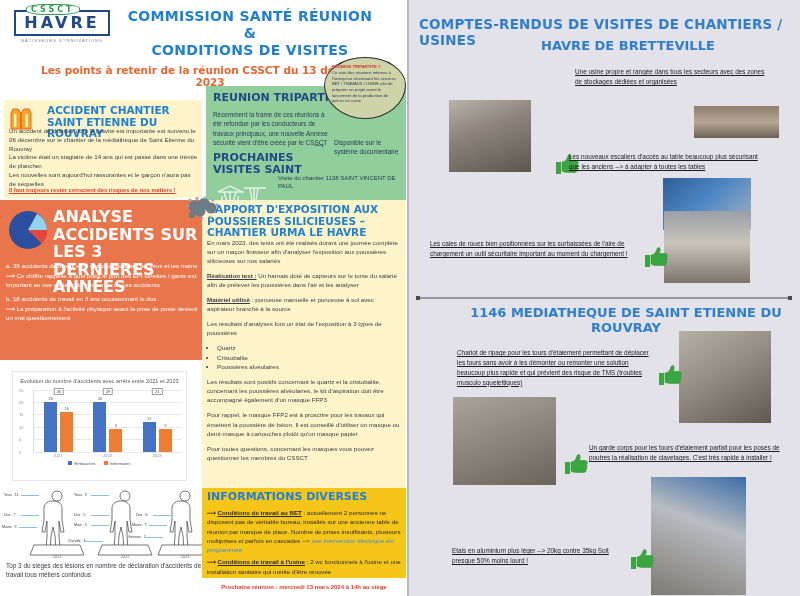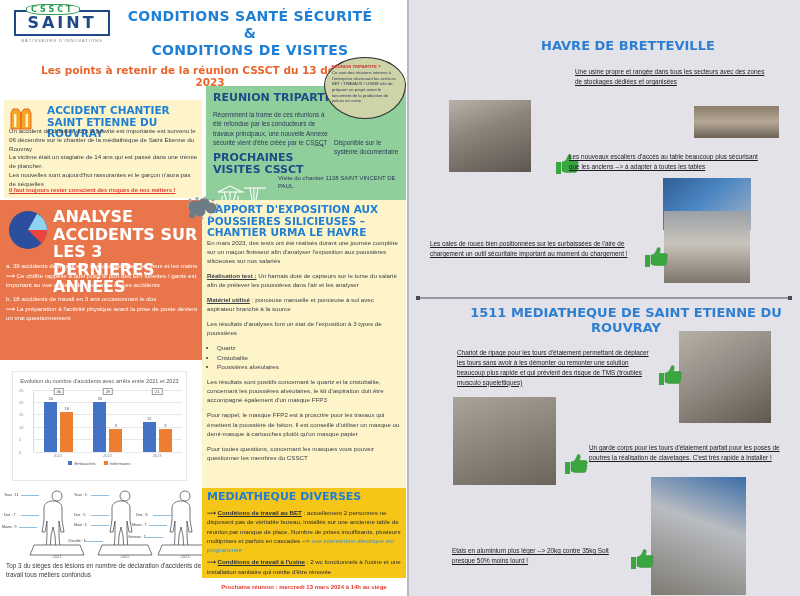--- a/index.html
+++ b/index.html
@@ -214,27 +214,27 @@
 <body>
 
 <div class="page">
 
   <div class="left-doc">
    <div class="left-inner">
 
     <div class="logo-box">
       <div class="logo-cmeg" style="position:relative;">
         <span class="logo-cssct">CSSCT</span>
-        <span>SAINT</span>
+        <span>HAVRE</span>
       </div>
       <div class="logo-tag">BÂTISSEURS D'INNOVATIONS</div>
     </div>
 
     <div class="doc-title">
-      <div>CONDITIONS SANTÉ SÉCURITÉ</div>
+      <div>COMMISSION SANTÉ RÉUNION</div>
       <div>&amp;</div>
       <div>CONDITIONS DE VISITES</div>
     </div>
     <div class="doc-sub">Les points à retenir de la réunion CSSCT du 13 décembre 2023</div>
 
     <div class="accident">
       <svg class="vest-icon" viewBox="0 0 26 26">
         <path d="M5 3 L10 3 L13 7 L16 3 L21 3 L23 7 L23 23 L3 23 L3 7 Z" fill="#f5a623" stroke="#e8652b" stroke-width="1"></path>
         <rect x="6" y="8" width="2.4" height="13" fill="#fdf5c9"></rect>
         <rect x="17.6" y="8" width="2.4" height="13" fill="#fdf5c9"></rect>
@@ -382,21 +382,21 @@
             <div style="position: absolute; height: 0.5px; background: rgb(143, 191, 224); width: 18px; left: -9px; top: 50px;"></div>
           </div>
         </div>
     <div class="bodycap">Top 3 du sièges des lésions en nombre de déclaration d'accidents de travail tous métiers confondus</div>
 
     <div class="reunion">
       <div class="t1">REUNION TRIPARTITE</div>
       <div class="p1">Récemment la trame de ces réunions à été refondue par les conducteurs de travaux principaux, une nouvelle Annexe sécurité vient d'être créée par le CSSCT</div>
       <div class="arrow1">⟶</div>
       <div class="p2">Disponible sur le système documentaire</div>
-      <div class="t2">PROCHAINES VISITES CSSCT</div>
+      <div class="t2">PROCHAINES VISITES SAINT</div>
       <div class="p3">
         <div>Visite du chantier  1138 SAINT VINCENT DE PAUL</div>
         <div style="margin-top:7px">Visite des bureaux de Bretteville axée sur l'ergonomie et les conditions de travail</div>
       </div>
       <svg class="crane" viewBox="0 0 58 40">
         <g fill="none" stroke="#ffffff" stroke-width="1.1">
           <path d="M4 14 H30"></path>
               <path d="M16 14 V36"></path>
               <path d="M4 14 L16 8 L28 14"></path>
           <path d="M10 14 L16 34 L22 14"></path>
@@ -446,32 +446,33 @@
             <circle cx="19" cy="2" r="1.4"></circle>
         <circle cx="27" cy="4" r="1.5"></circle>
             <circle cx="31" cy="9" r="1.4"></circle>
             <circle cx="2" cy="10" r="1.3"></circle>
         <circle cx="24" cy="21" r="1.5"></circle>
             <circle cx="16" cy="22" r="1.3"></circle>
       </g>
     </svg>
 
     <div class="infos">
-      <div class="blk-title">MEDIATHEQUE DIVERSES</div>
+      <div class="blk-title">INFORMATIONS DIVERSES</div>
       <div class="body">
         <p><span style="font-weight:bold">⟶ </span><span class="u">Conditions de travail au BET</span><span> : actuellement 2 personnes ne disposent pas de véritable bureau, installés sur une ancienne table de réunion par manque de place. Nombre de prises insuffisants, plusieurs multiprises et parfois en cascades --&gt;</span><span class="blue-it"> une intervention électrique est programmée</span></p>
         <p><span style="font-weight:bold">⟶ </span><span class="u">Conditions de travail à l'usine</span><span> : 2 wc fonctionnels à l'usine et une installation sanitaire qui mérite d'être rénovée</span></p>
       </div>
     </div>
     <div class="nextmeet">Prochaine réunion : mercredi 13 mars 2024 à 14h au siège</div>
 
    </div>
   </div>
 
   <div class="right">
+    <div class="r-title">COMPTES-RENDUS DE VISITES DE CHANTIERS / USINES</div>
     <div class="r-sub">HAVRE DE BRETTEVILLE</div>
 
     <div class="thumb photo-b" style="left:38px; top:100px; width:82px; height:72px;"></div>
     <div class="thumb photo-c" style="left:283px; top:106px; width:85px; height:32px;"></div>
     <div class="thumb photo-d" style="left:252px; top:178px; width:88px; height:52px;"></div>
     <div class="thumb photo-e" style="left:253px; top:211px; width:86px; height:72px;"></div>
 
     <div class="cap" style="left:164px; top:67px; width:195px;">Une usine propre et rangée dans tous les secteurs  avec des zones de stockages dédiées et organisées</div>
 
     <svg class="thumbs-up" style="left:143px; top:152px;" viewBox="0 0 26 24">
@@ -485,21 +486,21 @@
       <path d="M8 10 c3 0 5-3 6-6 c.6-2 3-2 3.2 .4 c.1 1.6-.7 3.2-1 4.2 h6 c1.7 0 2.6 1.4 2 2.8 c-.3 .7-.8 1-.8 1 c1.1 .7 1 2.3 0 2.9 c.9 .8 .6 2.3-.6 2.7 c.6 .9 0 2.3-1.4 2.4 h-9 c-1.6 0-3.2-.6-4.4-1.3 z" fill="#3aa63f" stroke="#2e8a33" stroke-width=".5"></path>
     </svg>
     <div class="cap" style="left:19px; top:239px; width:200px;">Les cales de roues bien positionnées sur les surbaissées de l'aire de chargement  un outil sécuritaire important au moment du chargement !</div>
 
     <svg class="divider" viewBox="0 0 376 6" preserveAspectRatio="none" style="left:5px; top:295px; width:376px; height:6px;">
       <line x1="2" y1="3" x2="374" y2="3" stroke="#4b4b56" stroke-width="1"></line>
       <rect x="0" y="1" width="4" height="4" fill="#4b4b56"></rect>
       <rect x="372" y="1" width="4" height="4" fill="#4b4b56"></rect>
     </svg>
 
-    <div class="r-sub2">1511 MEDIATHEQUE DE SAINT ETIENNE DU ROUVRAY</div>
+    <div class="r-sub2">1146 MEDIATHEQUE DE SAINT ETIENNE DU ROUVRAY</div>
 
     <div class="thumb photo-f" style="left:268px; top:331px; width:92px; height:92px;"></div>
     <div class="thumb photo-g" style="left:42px; top:397px; width:103px; height:88px;"></div>
     <div class="thumb photo-h" style="left:240px; top:477px; width:95px; height:118px;"></div>
 
     <div class="cap" style="left:46px; top:348px; width:195px;">Chariot de ripage pour les tours d'étaiement  permettant de déplacer les tours sans avoir à les démonter ou remonter  une solution beaucoup plus rapide et qui prévient des risque de TMS  (troubles musculo squelettiques)</div>
     <svg class="thumbs-up" style="left:246px; top:363px;" viewBox="0 0 26 24">
       <path d="M2 10 h5 v12 h-5 z" fill="#3aa63f"></path>
       <path d="M8 10 c3 0 5-3 6-6 c.6-2 3-2 3.2 .4 c.1 1.6-.7 3.2-1 4.2 h6 c1.7 0 2.6 1.4 2 2.8 c-.3 .7-.8 1-.8 1 c1.1 .7 1 2.3 0 2.9 c.9 .8 .6 2.3-.6 2.7 c.6 .9 0 2.3-1.4 2.4 h-9 c-1.6 0-3.2-.6-4.4-1.3 z" fill="#3aa63f" stroke="#2e8a33" stroke-width=".5"></path>
     </svg>

